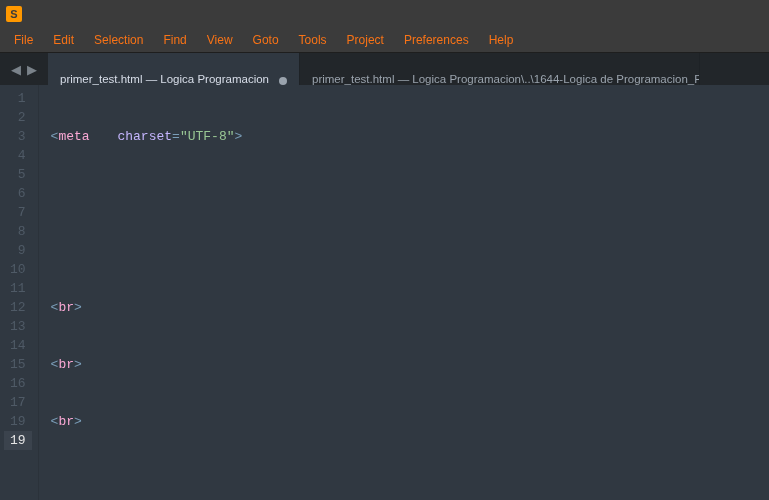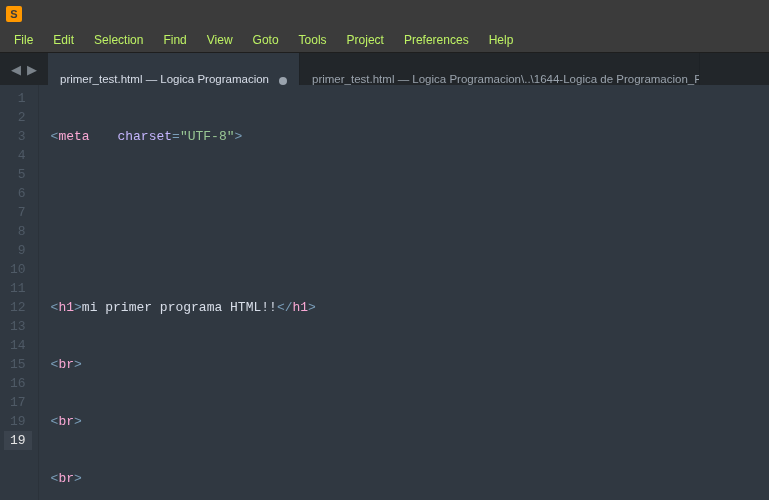--- a/index.html
+++ b/index.html
@@ -35,21 +35,21 @@
   margin-right: 8px;
 }
 .menubar {
   background: #3b3b3b;
   height: 25px;
   display: flex;
   align-items: center;
   padding: 0 4px;
   font-family: 'Segoe UI', Tahoma, sans-serif;
   font-size: 12px;
-  color: #bef264;
+  color: #f97316;
   border-bottom: 1px solid #1e1e1e;
 }
 .menu-item { padding: 4px 10px; cursor: pointer; }
 .tabbar {
   background: #22262a;
   height: 32px;
   display: flex;
   align-items: stretch;
   font-family: 'Segoe UI', Tahoma, sans-serif;
   font-size: 11.5px;
@@ -171,21 +171,20 @@
     <div>15</div>
     <div>16</div>
     <div>17</div>
     <div>19</div>
     <div class="cur">19</div>
   </div>
   <div class="code">
     <div class="line"><span class="t-punc">&lt;</span><span class="t-tag">meta</span><span> </span><span class="t-attr">charset</span><span class="t-punc">=</span><span class="t-str">"</span><span class="t-str">UTF-8</span><span class="t-str">"</span><span class="t-punc">&gt;</span></div>
     <div class="line"></div>
     <div class="line"></div>
-    <div class="line"><span class="t-punc">&lt;</span><span class="t-tag">h1</span><span class="t-punc">&gt;</span><span class="t-text">mi primer programa HTML!!</span><span class="t-punc">&lt;/</span><span class="t-tag">h1</span><span class="t-punc">&gt;</span></div>
     <div class="line"><span class="t-punc">&lt;</span><span class="t-tag">br</span><span class="t-punc">&gt;</span></div>
     <div class="line"><span class="t-punc">&lt;</span><span class="t-tag">br</span><span class="t-punc">&gt;</span></div>
     <div class="line"><span class="t-punc">&lt;</span><span class="t-tag">br</span><span class="t-punc">&gt;</span></div>
     
     
     
     
     
     
     

